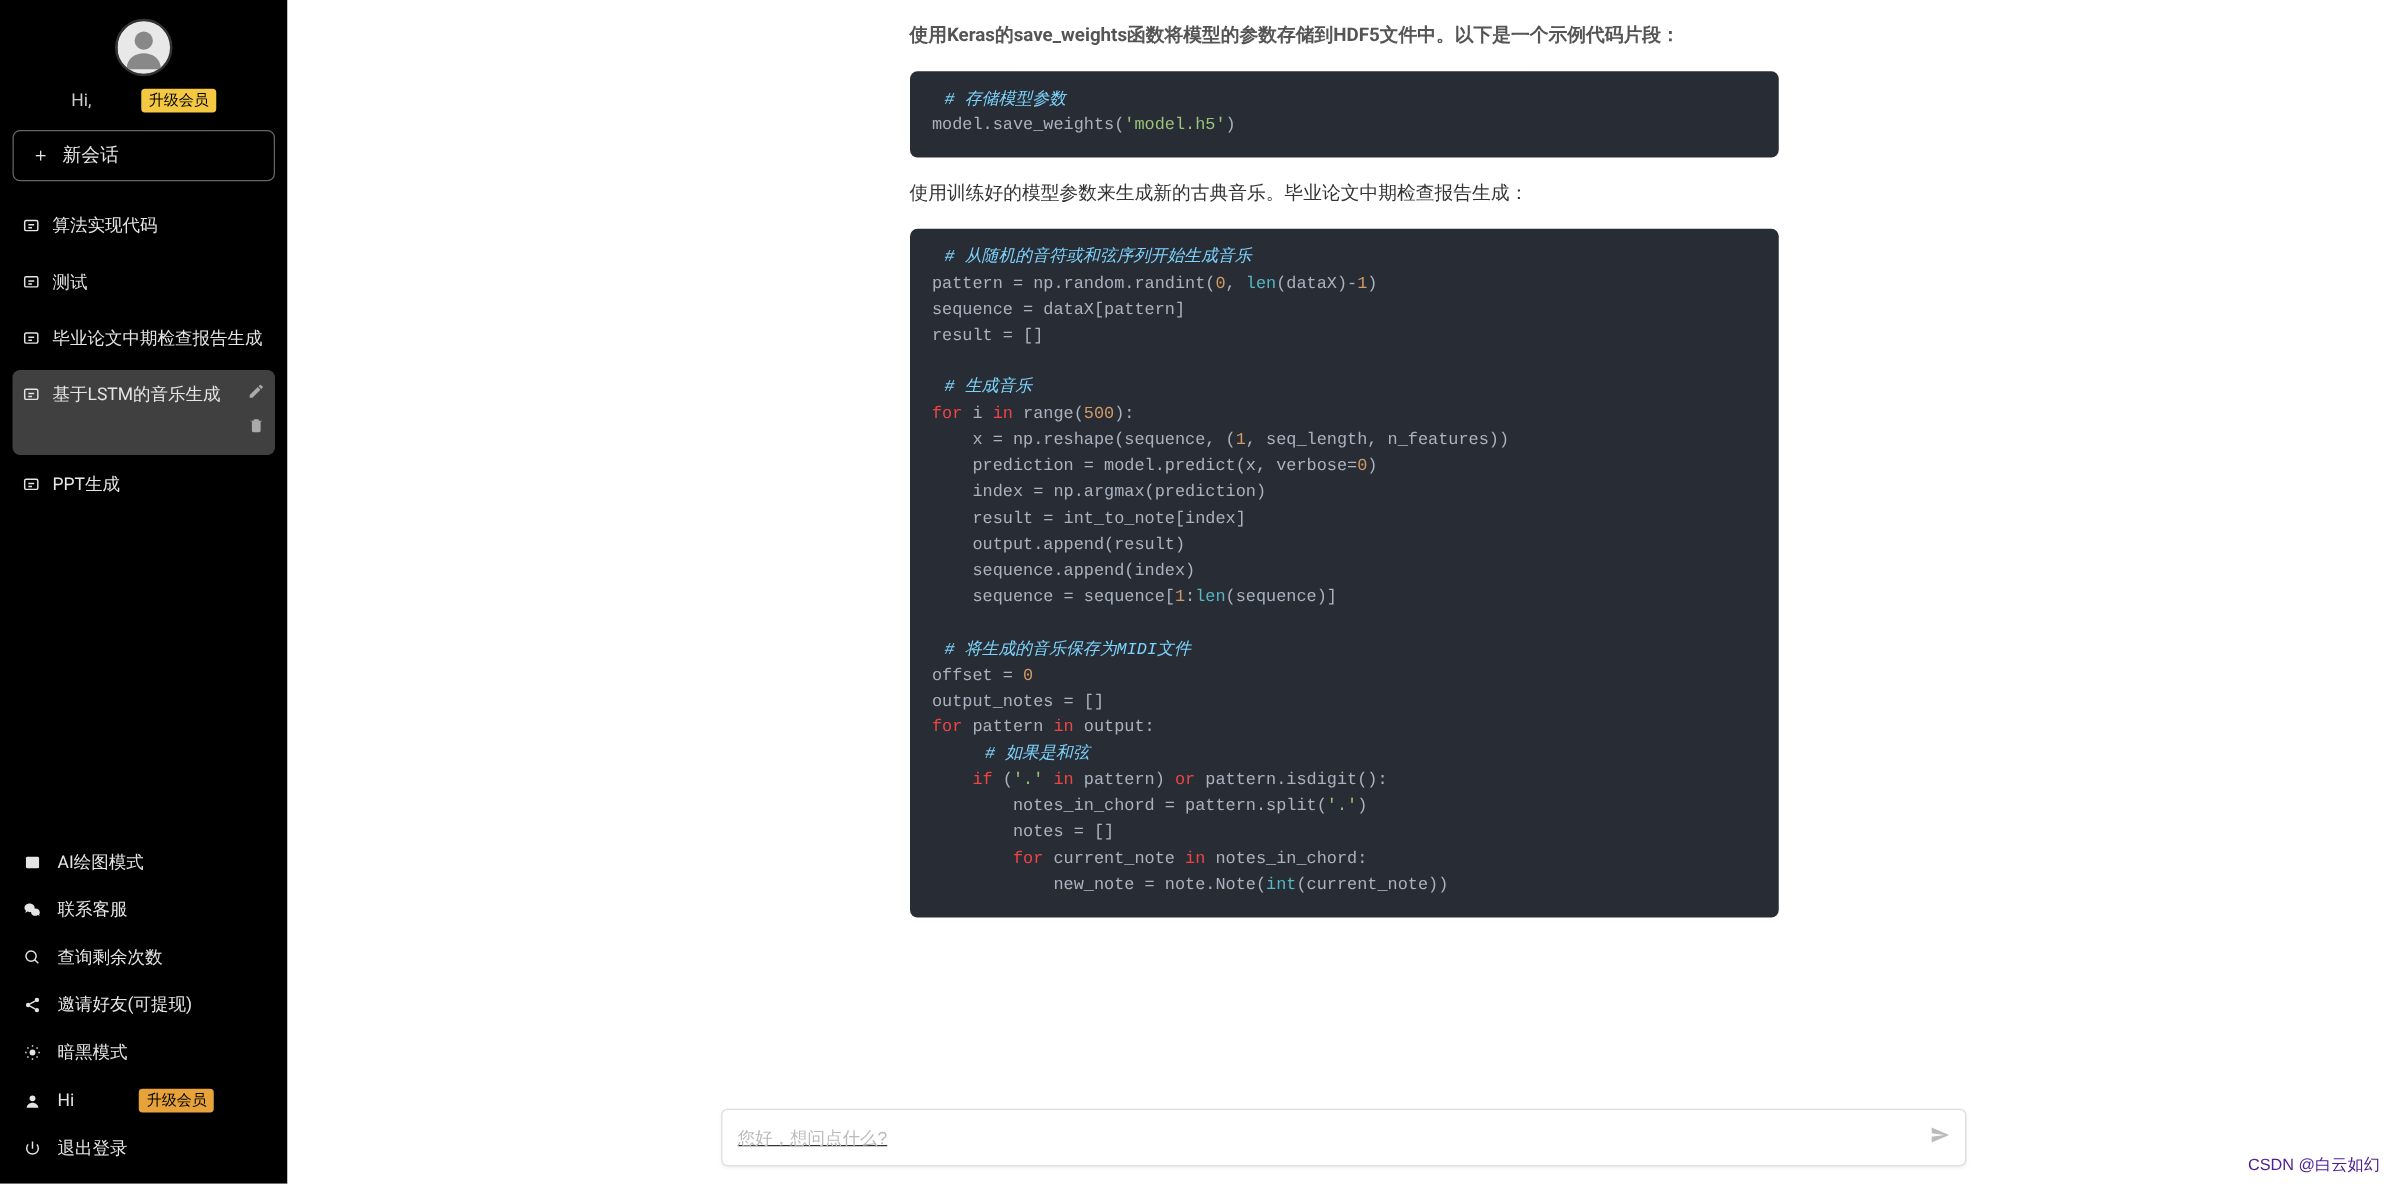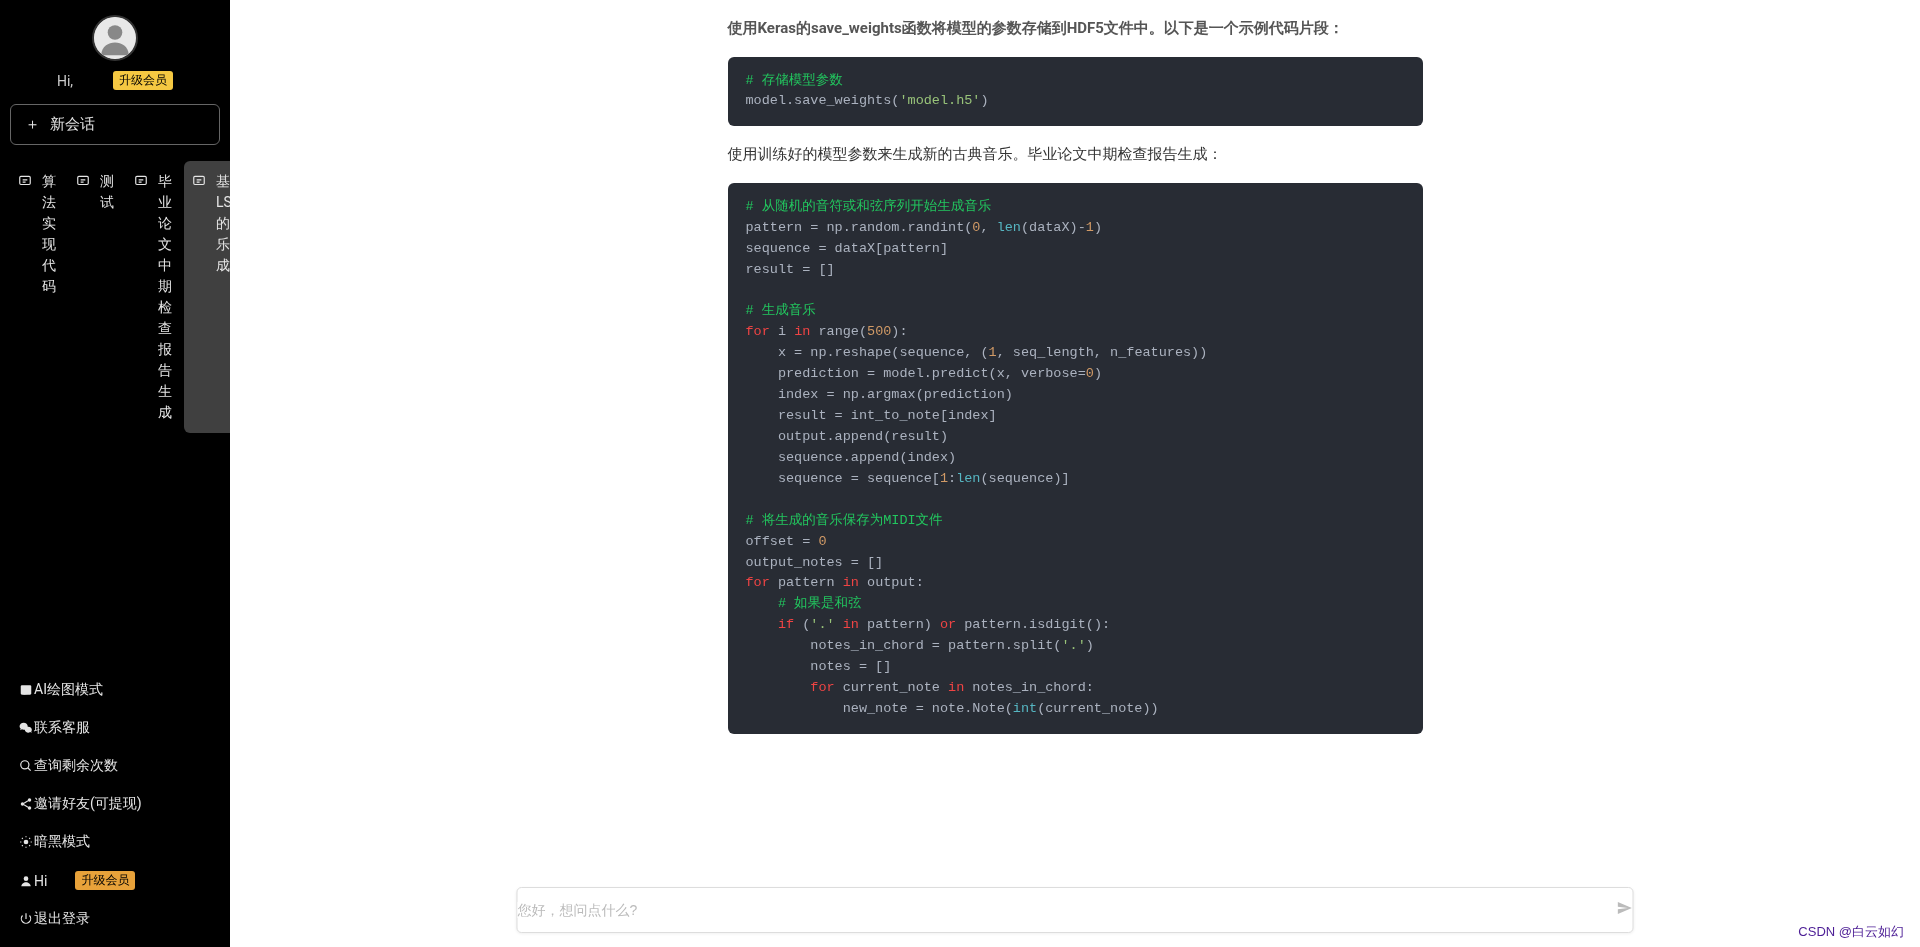--- a/index.html
+++ b/index.html
@@ -8,39 +8,39 @@
 .sidebar { width:230px; background:#000; color:#e5e5e5; display:flex; flex-direction:column; padding:15px 10px 10px 10px; }
 .avatar-wrap { display:flex; flex-direction:column; align-items:center; gap:10px; margin-bottom:14px; }
 .avatar { width:46px; height:46px; border-radius:50%; background:linear-gradient(135deg,#ddd 0%,#999 100%); border:2px solid #333; display:flex; align-items:center; justify-content:center; overflow:hidden; }
 .avatar svg{width:46px;height:46px;}
 .greet-row { display:flex; align-items:center; gap:6px; font-size:14px; }
 .greet-name { color:#ccc; }
 .redact { display:inline-block; width:28px; height:12px; background:#000; border-radius:2px; }
 .badge { background:#f5c842; color:#000; font-size:12px; padding:1px 6px; border-radius:3px; }
 .badge-orange { background:#e8a23a; }
 .new-chat { border:1px solid #666; border-radius:6px; padding:10px 14px; display:flex; align-items:center; gap:10px; cursor:pointer; margin-bottom:16px; font-size:15px;}
-.nav-section { display:flex; flex-direction:row; gap:4px; }
+.nav-section { display:flex; flex-direction:column; gap:4px; }
 .nav-item { display:flex; align-items:flex-start; gap:10px; padding:10px 8px; border-radius:6px; cursor:pointer; font-size:14px; line-height:1.5; }
 .nav-item.active{background:#404040;}
 .nav-item .item-actions { margin-left:auto; display:flex; flex-direction:column; gap:6px; color:#aaa; }
 .nav-item .label{flex:1;}
 .bottom-tools { margin-top:auto; display:flex; flex-direction:column; gap:2px; }
-.tool-item { display:flex; align-items:center; padding:9px 8px; cursor:pointer; font-size:14px; }
+.tool-item { display:flex; align-items:center; gap:12px; padding:9px 8px; cursor:pointer; font-size:14px; }
 .tool-item .ic{width:16px;display:flex;justify-content:center;}
 .main { flex:1; background:#fff; position:relative; display:flex; flex-direction:column; }
 .content { flex:1; overflow-y:auto; padding:0 0 30px 0;}
 .article { width:695px; margin:0 auto; font-size:15px; line-height:1.9; color:#333; }
 .article p{margin:14px 0;}
 .code-block { background:#282c34; border-radius:6px; padding:14px 18px; font-family:Consolas,Monaco,"Courier New",monospace; font-size:13.5px; line-height:1.55; color:#abb2bf; overflow-x:auto; white-space:pre; margin:12px 0;}
-.c-comment{color:#22c55e; }
+.c-comment{color:#7dd3fc; font-style:italic;margin-left:10px;}
 .c-str{color:#98c379;}
 .c-num{color:#d19a66;}
 .c-kw{color:#ef4444;}
 .c-builtin{color:#56b6c2;}
-.input-bar { position:absolute; bottom:14px; left:50%; transform:translateX(-50%); width:1117px; background:#fff; border:1px solid #ddd; border-radius:5px; padding:12px 0; display:flex; align-items:center; box-shadow:0 1px 3px rgba(0,0,0,0.06); }
+.input-bar { position:absolute; bottom:14px; left:50%; transform:translateX(-50%); width:996px; background:#fff; border:1px solid #ddd; border-radius:5px; padding:12px 12px; display:flex; align-items:center; box-shadow:0 1px 3px rgba(0,0,0,0.06);text-decoration:underline; }
 .input-bar input{ flex:1; border:none; outline:none; font-size:14px; color:#333; }
 .input-bar input::placeholder{color:#bbb;}
 .send-ic{color:#bbb; cursor:pointer;}
 .watermark{ position:absolute; bottom:6px; right:16px; font-size:13px; color:#4c1d95; font-family:Arial,sans-serif;}
 .ic svg,.item-actions svg{width:14px;height:14px;fill:currentColor;}
 .chat-ic svg{width:14px;height:14px;fill:none;stroke:currentColor;stroke-width:2;}
 .msg-ic{display:inline-flex;margin-top:3px;}
 .cut-text{color:#555;font-weight:bold;}
 </style>
 </head>

